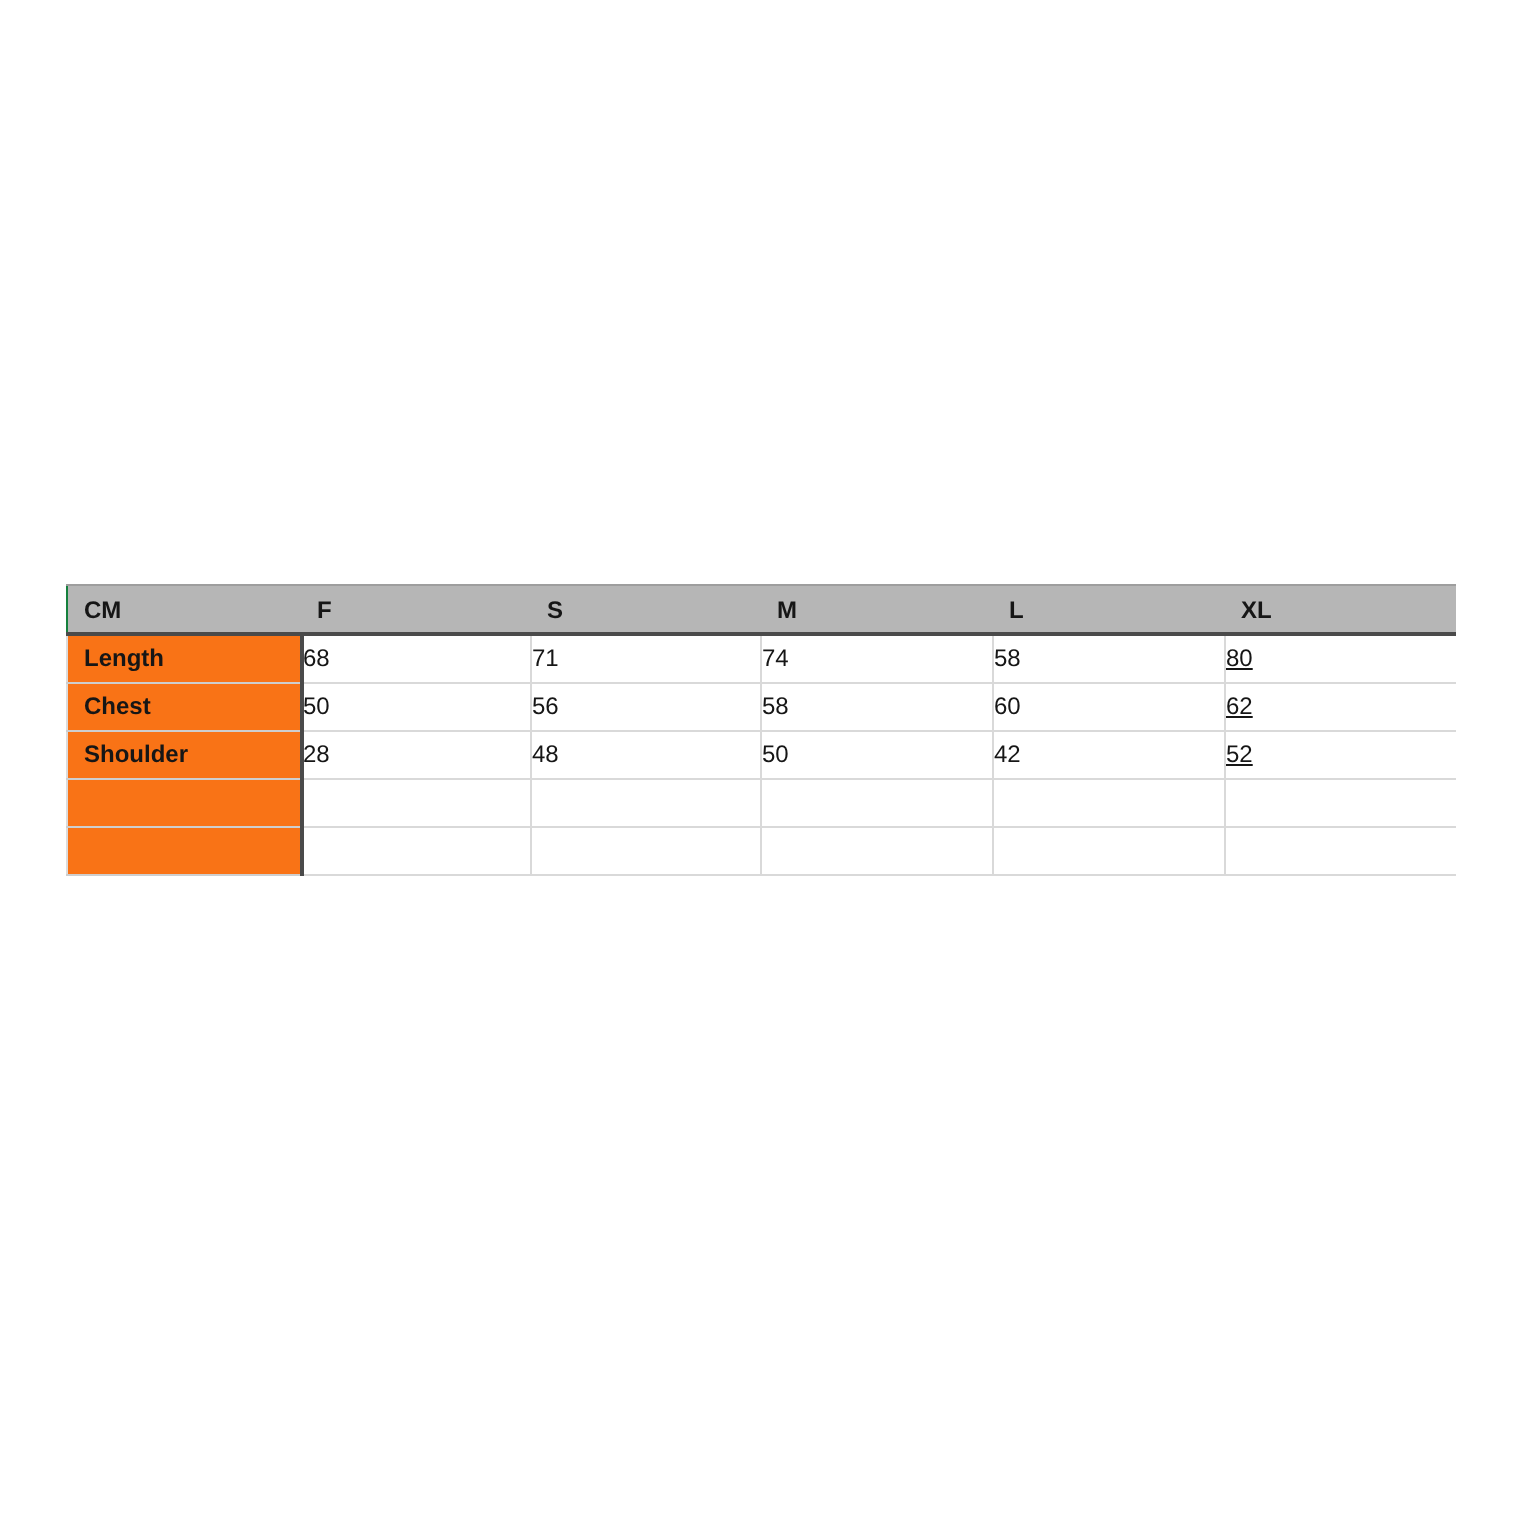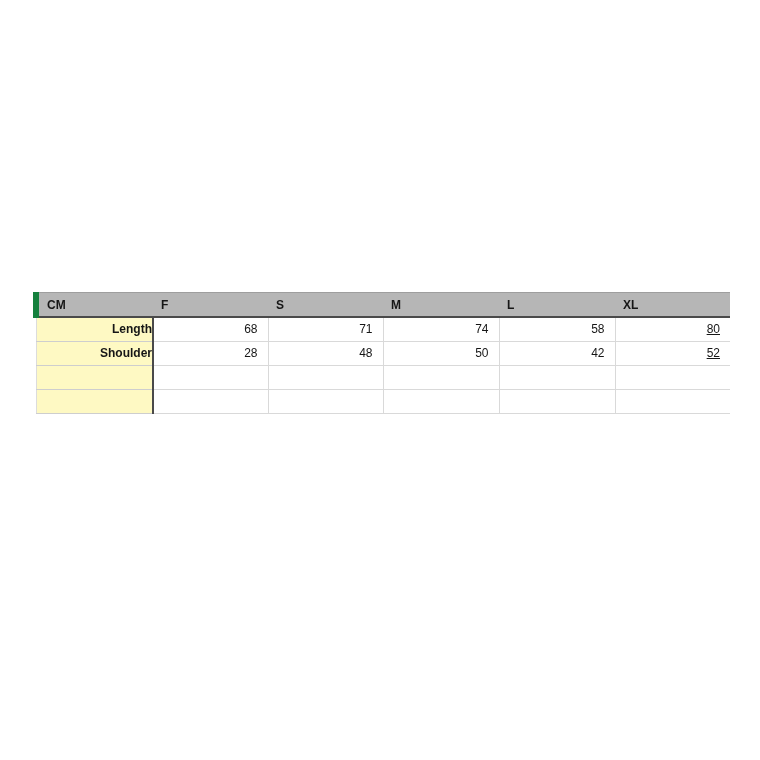--- a/index.html
+++ b/index.html
@@ -36,38 +36,38 @@
     height: 23px;
     background: #b6b6b6;
     border-top: 1px solid #9e9e9e;
     border-bottom: 2px solid #4a4a4a;
     font-weight: 700;
     text-align: left;
     padding: 0 0 0 8px;
     white-space: nowrap;
     overflow: hidden;
   }
-  thead th:first-child { border-left: 6px solid #15803d; margin-top: 20px; }
+  thead th:first-child { border-left: 1px solid #15803d; margin-top: 20px; }
 
   tbody tr { height: 24px; }
   tbody th {
-    background: #fef9c3;
+    background: #f97316;
     border-right: 2px solid #4a4a4a;
     border-bottom: 1px solid #cecece;
     border-left: 1px solid #dcdcdc;
     font-weight: 700;
-    text-align: right;
+    text-align: left;
     padding: 0 0 0 8px;
     white-space: nowrap;
     overflow: hidden;
   }
   tbody td {
     border-bottom: 1px solid #d9d9d9;
     border-right: 1px solid #d9d9d9;
-    text-align: right;
+    text-align: left;
     padding: 0 10px 0 0;
     font-weight: 400;
     white-space: nowrap;
     overflow: hidden;
   }
   tbody td:last-child { border-right: none; text-decoration: underline; }
 </style>
 </head>
 <body>
 
@@ -94,20 +94,28 @@
     <tbody>
       <tr>
         <th>Length</th>
         <td>68</td>
         <td>71</td>
         <td>74</td>
         <td>58</td>
         <td>80</td>
       </tr>
       <tr>
+        <th>Chest</th>
+        <td>50</td>
+        <td>56</td>
+        <td>58</td>
+        <td>60</td>
+        <td>62</td>
+      </tr>
+      <tr>
         <th>Shoulder</th>
         <td>28</td>
         <td>48</td>
         <td>50</td>
         <td>42</td>
         <td>52</td>
       </tr>
       <tr>
         <th></th>
         <td></td>

